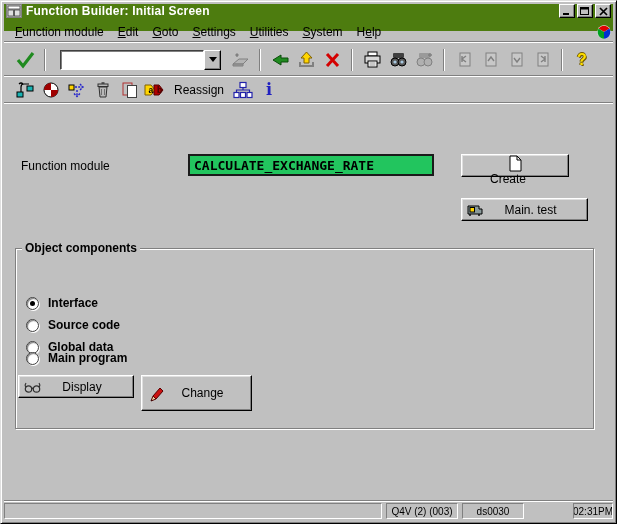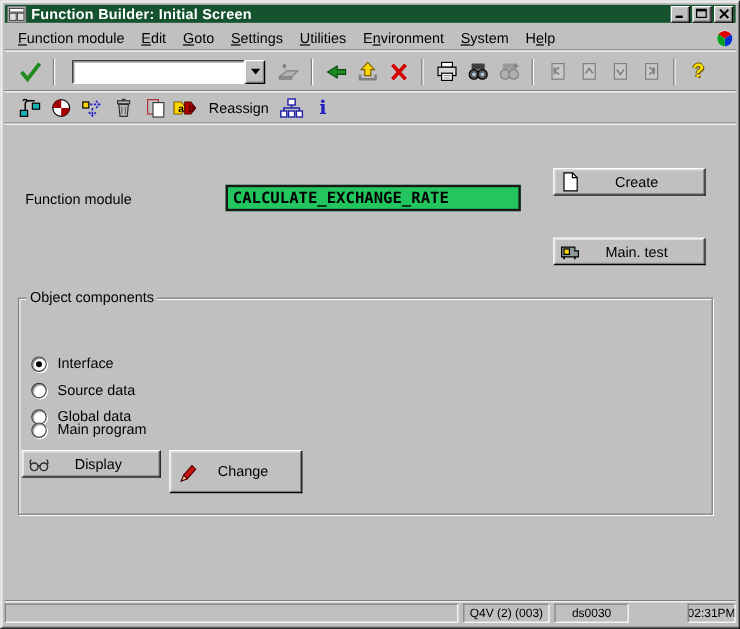--- a/index.html
+++ b/index.html
@@ -4,22 +4,22 @@
 <style>
   * { margin:0; padding:0; box-sizing:border-box; }
   html,body { width:617px; height:524px; overflow:hidden;
     font-family:"Liberation Sans", sans-serif; font-size:12px; color:#000;
     background:#c0c0c0; }
   .window { position:absolute; inset:0; background:#c0c0c0;
     border:1px solid; border-color:#dfdfdf #000 #000 #dfdfdf;
     box-shadow: inset 1px 1px 0 #fff, inset -1px -1px 0 #808080; }
 
   
-  .titlebar { position:absolute; left:3px; right:3px; top:3px; height:15px;
-    background:#14532d; display:flex; align-items:center; padding:0 2px; }
+  .titlebar { position:absolute; left:3px; right:3px; top:3px; height:27px;
+    background:#4d7c0f; display:flex; align-items:flex-start; padding:0 2px; }
   .titlebar .app-icon { width:16px; height:14px; margin-right:4px; flex:none; }
   .title-text { color:#fff; font-weight:bold; font-size:12px; flex:1;
     white-space:nowrap; overflow:hidden; letter-spacing:0.2px; }
   .win-controls { display:flex; gap:2px; flex:none; }
   .winbtn { width:16px; height:14px; background:#c0c0c0; border:1px solid;
     border-color:#fff #000 #000 #fff; box-shadow: inset -1px -1px 0 #808080;
     display:flex; align-items:center; justify-content:center; padding:0; }
 
   
   .menubar { position:absolute; left:3px; right:3px; top:22px; height:18px;
@@ -55,27 +55,27 @@
   .fm-label { position:absolute; left:17px; top:55px; }
   .fm-input { position:absolute; left:184px; top:50px; width:246px; height:22px;
     background:#22c55e; border:2px solid #1a1a1a; padding:0 2px 0 4px;
     font-family:"DejaVu Sans Mono", monospace; font-weight:bold; font-size:13px; }
   .btn3d { background:#c0c0c0; border:1px solid; border-color:#fff #000 #000 #fff;
     box-shadow: inset -1px -1px 0 #808080, inset 1px 1px 0 #dfdfdf;
     display:flex; align-items:center; font-size:12px;
     font-family:"Liberation Sans", sans-serif; padding:0; }
   .btn3d .b-ico { width:26px; flex:none; display:flex; justify-content:center; }
   .btn3d .b-lbl { flex:1; text-align:center; padding-right:14px; }
-  .create-btn { position:absolute; left:457px; top:36px; width:127px; height:23px; }
+  .create-btn { position:absolute; left:457px; top:50px; width:108px; height:23px;flex-direction:column; }
   .sngl-btn   { position:absolute; left:457px; top:94px; width:127px; height:23px; }
   .display-btn{ position:absolute; left:14px;  top:271px; width:116px; height:23px; }
   .change-btn { position:absolute; left:137px; top:271px; width:111px; height:36px; }
 
   .groupbox { position:absolute; left:11px; top:144px; width:579px; height:181px;
-    border:1px solid #808080; box-shadow: 1px 1px 0 #fff, inset 1px 1px 0 #fff; }
+    border:1px solid #808080; box-shadow: 1px 1px 0 #fff, inset 1px 1px 0 #fff; font-weight: bold; }
   .groupbox-label { position:absolute; top:-8px; left:6px; background:#c0c0c0;
     padding:0 3px; }
   .radio-row { position:absolute; left:10px; display:flex; align-items:center;
     gap:9px; height:16px; cursor:default;margin-top:32px; }
   .radio { width:13px; height:13px; border-radius:50%; background:#fff;
     border:1px solid #404040; box-shadow: 1px 1px 0 #fff, inset 1px 1px 1px #808080;
     display:flex; align-items:center; justify-content:center; flex:none; }
   .radio .dot { width:5px; height:5px; border-radius:50%; background:#000;
     display:none; }
   .radio.selected .dot { display:block; }
@@ -128,21 +128,20 @@
     </span>
   </div>
 
   <div class="menubar">
     <span id="menu-holder" style="display:flex;">
         <span class="menu-item"><u>F</u>unction module</span>
         <span class="menu-item"><u>E</u>dit</span>
         <span class="menu-item"><u>G</u>oto</span>
         <span class="menu-item"><u>S</u>ettings</span>
         <span class="menu-item"><u>U</u>tilities</span>
-        <span class="menu-item">E<u>n</u>vironment</span>
         <span class="menu-item"><u>S</u>ystem</span>
         <span class="menu-item">H<u>e</u>lp</span>
       </span>
     <span class="menu-ball">
       <svg width="16" height="16" viewBox="0 0 18 18">
         <circle cx="9" cy="9" r="7.5" fill="#fff"></circle>
         <path d="M9 9 L2.9 5.2 A7.5 7.5 0 0 1 15.1 5.2 Z" fill="#e00000"></path>
         <path d="M9 9 L15.1 5.2 A7.5 7.5 0 0 1 9 16.5 Z" fill="#0030d0"></path>
         <path d="M9 9 L9 16.5 A7.5 7.5 0 0 1 2.9 5.2 Z" fill="#00a020"></path>
       </svg>
@@ -334,21 +333,21 @@
 
     <div class="groupbox">
       <span class="groupbox-label">Object components</span>
       <span id="radio-holder"><span class="radio-row" style="top: 14px;">
             <span class="radio selected">
               <span class="dot"></span>
             </span>
             <span>Interface</span>
           </span><span class="radio-row" style="top: 36px;">
             <span class="radio"></span>
-            <span>Source data</span>
+            <span>Source code</span>
           </span><span class="radio-row" style="top: 58px;">
             <span class="radio"></span>
             <span>Global data</span>
           </span><span class="radio-row" style="top: 69px;">
             <span class="radio"></span>
             <span>Main program</span>
           </span></span>
     </div>
 
     <button class="btn3d display-btn">

